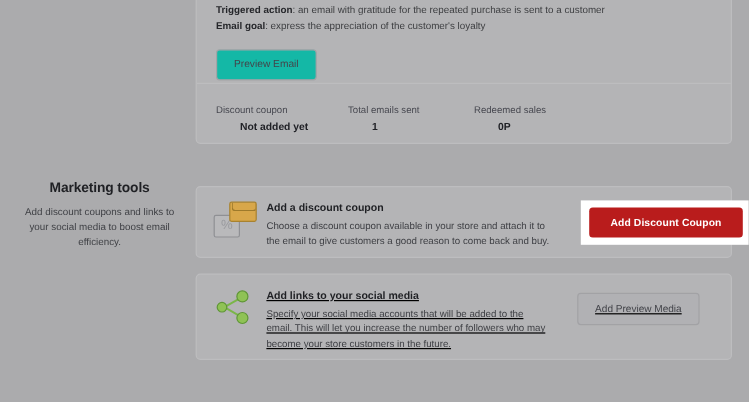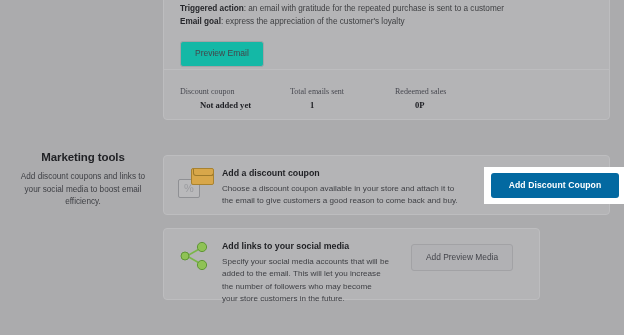--- a/index.html
+++ b/index.html
@@ -72,21 +72,21 @@
   }
 
   
   #stats-row {
     position: absolute;
     left: 0; right: 0;
     top: 115px;
     display: flex;
     padding: 16px 16px 0 16px;
   }
-  .stat { flex: 0 0 auto; font-family: Liberation Serif, serif; }
+  .stat { flex: 0 0 auto; }
   .stat:nth-child(1) { width: 110px; }
   .stat:nth-child(2) { width: 105px; }
   .stat-label {
     font-size: 8px;
     color: #474850;
     line-height: 11px;
     white-space: nowrap;
   }
   .stat-value {
     font-size: 8.6px;
@@ -126,25 +126,26 @@
     top: 155px;
     width: 447px;
     height: 60px;
     display: flex;
     align-items: flex-start;
     padding: 11px 14px 0 14px;
   }
   #social-card {
     left: 163px;
     top: 228px;
-    width: 377px;
+    width: 447px;
     height: 72px;
     display: flex;
     align-items: flex-start;
     padding: 11px 14px 0 14px;
+    text-decoration: underline;
   }
 
   .tool-icon {
     flex: 0 0 auto;
     width: 44px;
     padding-top: 1px;
   }
   .tool-text {
     flex: 1 1 auto;
     padding-right: 10px;
@@ -230,21 +231,21 @@
     top: 167px;
     width: 140px;
     height: 37px;
     background: #ffffff;
     z-index: 20;
     display: flex;
     align-items: center;
     justify-content: center;
   }
   #add-discount-coupon-button {
-    background: #0369a1;
+    background: #b91c1c;
     color: #ffffff;
     border: none;
     border-radius: 3px;
     font-family: "Liberation Sans", sans-serif;
     font-size: 8.6px;
     font-weight: 700;
     letter-spacing: 0.1px;
     padding: 8px 18px 9px 18px;
     line-height: 1;
     white-space: nowrap;

